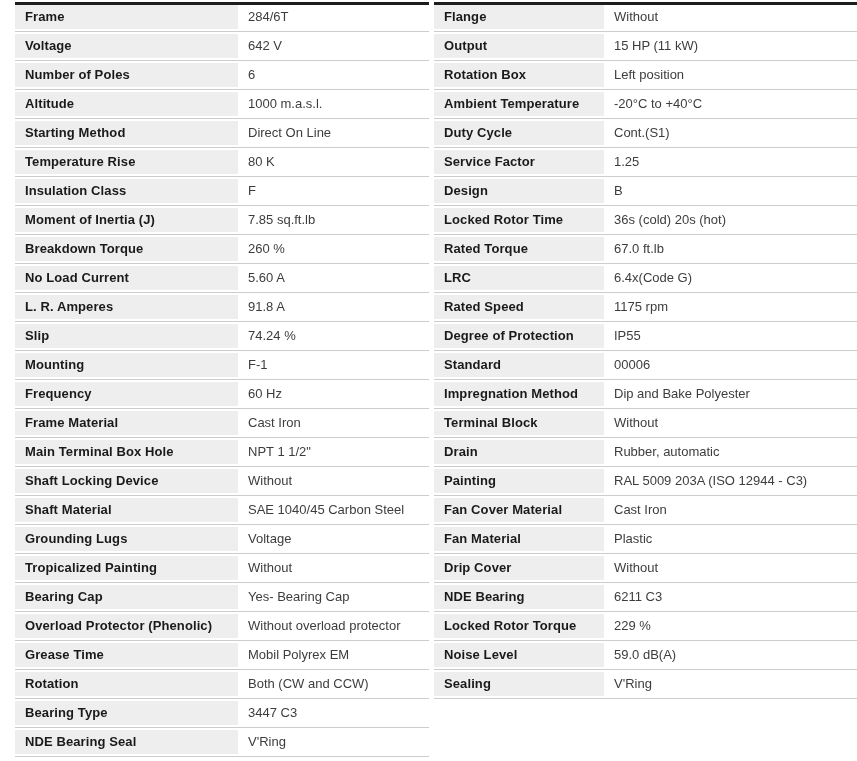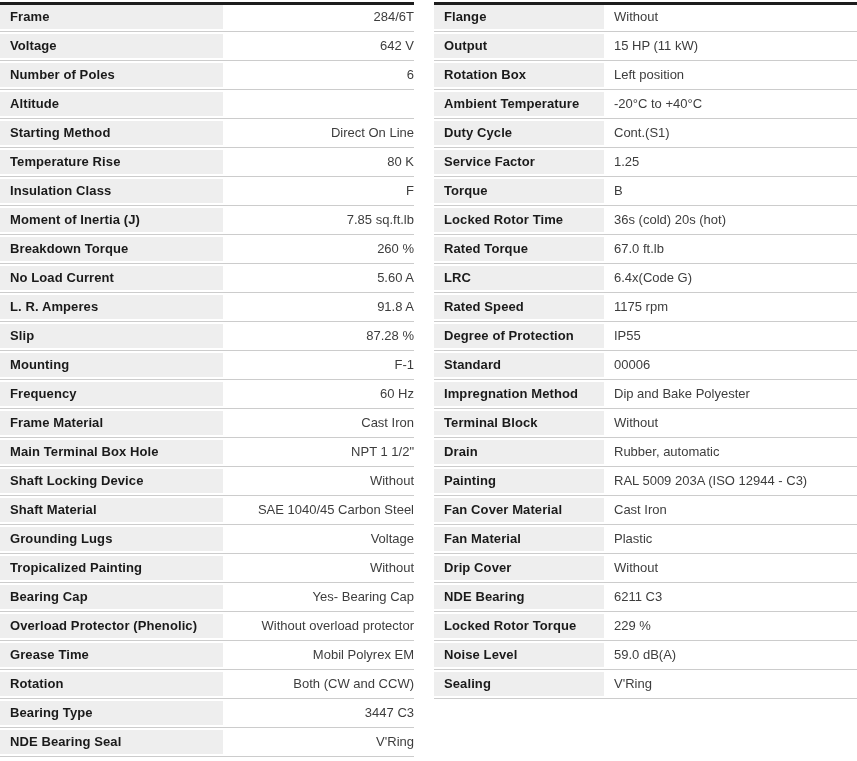--- a/index.html
+++ b/index.html
@@ -16,21 +16,21 @@
     background: #ffffff;
     font-family: "Liberation Sans", "DejaVu Sans", sans-serif;
     overflow: hidden;
   }
   .page { position: relative; width: 857px; height: 761px; }
   .spec-table {
     position: absolute;
     top: 2px;
     border-top: 3px solid var(--accent);
   }
-  .spec-table.left  { left: 0;   width: 414px; }
+  .spec-table.left  { left: 15px;   width: 414px; }
   .spec-table.right { left: 434px; width: 436px; }
   .row {
     position: relative;
     height: 29px;
     display: flex;
     align-items: flex-start;
   }
   .cell {
     height: 24px;
     line-height: 24px;
@@ -40,21 +40,21 @@
     padding-left: 10px;
   }
   .cell.label {
     background: var(--label-bg);
     font-weight: bold;
     color: var(--label-text);
     letter-spacing: 0.1px;
   }
   .cell.value { color: var(--value-text); }
   .spec-table.left  .cell.label { width: 223px; }
-  .spec-table.left  .cell.value { width: 191px; text-align: right; }
+  .spec-table.left  .cell.value { width: 191px; }
   .spec-table.right .cell.label { width: 170px; }
   .spec-table.right .cell.value { flex: 1; }
   .sep {
     position: absolute;
     left: 0; right: 0;
     top: 26px;
     height: 1px;
     background: var(--sep);
   }
 </style>
@@ -73,20 +73,21 @@
         <div class="cell value">642 V</div>
         <div class="sep"></div>
       </div>
       <div class="row">
         <div class="cell label">Number of Poles</div>
         <div class="cell value">6</div>
         <div class="sep"></div>
       </div>
       <div class="row">
         <div class="cell label">Altitude</div>
+        <div class="cell value">1000 m.a.s.l.</div>
         <div class="sep"></div>
       </div>
       <div class="row">
         <div class="cell label">Starting Method</div>
         <div class="cell value">Direct On Line</div>
         <div class="sep"></div>
       </div>
       <div class="row">
         <div class="cell label">Temperature Rise</div>
         <div class="cell value">80 K</div>
@@ -112,21 +113,21 @@
         <div class="cell value">5.60 A</div>
         <div class="sep"></div>
       </div>
       <div class="row">
         <div class="cell label">L. R. Amperes</div>
         <div class="cell value">91.8 A</div>
         <div class="sep"></div>
       </div>
       <div class="row">
         <div class="cell label">Slip</div>
-        <div class="cell value">87.28 %</div>
+        <div class="cell value">74.24 %</div>
         <div class="sep"></div>
       </div>
       <div class="row">
         <div class="cell label">Mounting</div>
         <div class="cell value">F-1</div>
         <div class="sep"></div>
       </div>
       <div class="row">
         <div class="cell label">Frequency</div>
         <div class="cell value">60 Hz</div>
@@ -218,21 +219,21 @@
         <div class="cell label">Duty Cycle</div>
         <div class="cell value">Cont.(S1)</div>
         <div class="sep"></div>
       </div>
       <div class="row">
         <div class="cell label">Service Factor</div>
         <div class="cell value">1.25</div>
         <div class="sep"></div>
       </div>
       <div class="row">
-        <div class="cell label">Torque</div>
+        <div class="cell label">Design</div>
         <div class="cell value">B</div>
         <div class="sep"></div>
       </div>
       <div class="row">
         <div class="cell label">Locked Rotor Time</div>
         <div class="cell value">36s (cold) 20s (hot)</div>
         <div class="sep"></div>
       </div>
       <div class="row">
         <div class="cell label">Rated Torque</div>

